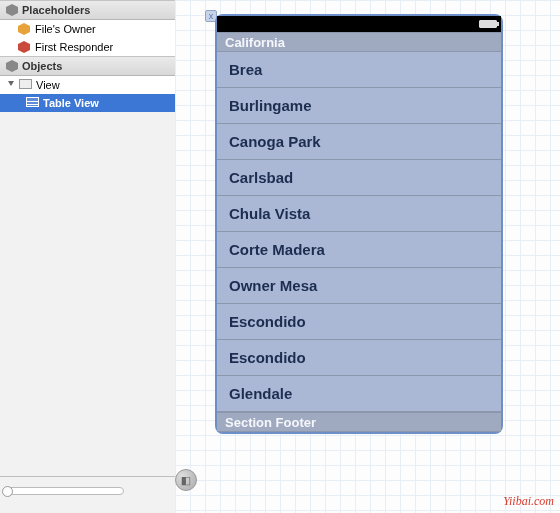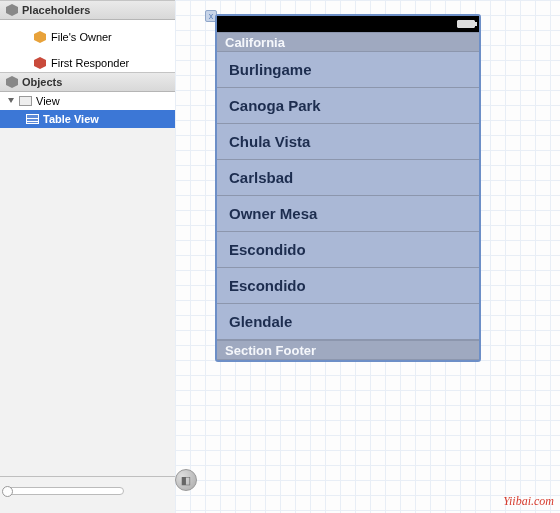--- a/index.html
+++ b/index.html
@@ -24,28 +24,28 @@
   border-bottom: 1px solid #b5b5b5;
   padding: 3px 6px;
   font-weight: bold;
   font-size: 11px;
   color: #333;
   display: flex;
   align-items: center;
   gap: 4px;
 }
 .placeholder-list { background: #fff; }
-.placeholder-list .row { padding: 11px 6px 3px 18px; display: flex; align-items: center; gap: 5px; margin-left: 16px; }
+.placeholder-list .row { padding: 3px 6px 3px 18px; display: flex; align-items: center; gap: 5px; }
 .cube-icon { width: 12px; height: 12px; display: inline-block; position: relative; }
 .cube-icon svg { width: 12px; height: 12px; }
 .orange-cube svg path { fill: #e8a23a; }
 .red-cube svg path { fill: #c94a3b; }
 .gray-cube svg path { fill: #888; }
 .tree { background: #fff; }
-.tree .row { display: flex; align-items: center; padding: 3px 6px; gap: 4px; }
+.tree .row { display: flex; padding: 3px 6px; gap: 4px; }
 .tree .row.level1 { padding-left: 6px; }
 .tree .row.level2 { padding-left: 26px; font-weight: bold; }
 .tree .row.selected { background: #3c77d6; color: #fff; }
 .disclosure { width: 9px; height: 9px; display:inline-flex; align-items:center; justify-content:center; }
 .disclosure svg { width:8px; height:8px; }
 .view-icon { width: 13px; height: 10px; border: 1px solid #999; background: #eee; display:inline-block; }
 .table-icon { width: 13px; height: 10px; background: #5f8bd8; display:inline-block; border:1px solid #fff; position: relative; }
 .table-icon::before, .table-icon::after { content:""; position:absolute; left:0; right:0; height:1px; background:#fff; }
 .table-icon::before { top:3px; } .table-icon::after { top:6px; }
 
@@ -55,23 +55,23 @@
   width: 385px; height: 513px;
   background-color: #fdfdfd;
   background-image:
     linear-gradient(#e8eef6 1px, transparent 1px),
     linear-gradient(90deg, #e8eef6 1px, transparent 1px);
   background-size: 15px 15px;
 }
 .device {
   position: absolute;
   left: 40px; top: 14px;
-  width: 266px;
+  width: 288px;
   border: 2px solid #6d8fc7;
-  border-radius: 3px;
+  border-radius: 8px;
   background: #a5b5d3;
 }
 .statusbar {
   height: 16px;
   background: #000;
   display: flex;
   justify-content: flex-end;
   align-items: center;
   padding: 0 4px;
 }
@@ -233,30 +233,36 @@
     <div class="statusbar">
       <div class="battery">
           <div class="fill"></div>
         </div>
     </div>
     <div class="section-bar">
       <span>California</span>
     </div>
     <div class="cells">
       <div class="cell">
+          <span>Brea</span>
+        </div>
+      <div class="cell">
           <span>Burlingame</span>
         </div>
       <div class="cell">
           <span>Canoga Park</span>
         </div>
       <div class="cell">
+          <span>Carlsbad</span>
+        </div>
+      <div class="cell">
           <span>Chula Vista</span>
         </div>
       <div class="cell">
-          <span>Carlsbad</span>
+          <span>Corte Madera</span>
         </div>
       <div class="cell">
           <span>Owner Mesa</span>
         </div>
       <div class="cell">
           <span>Escondido</span>
         </div>
       <div class="cell">
           <span>Escondido</span>
         </div>

